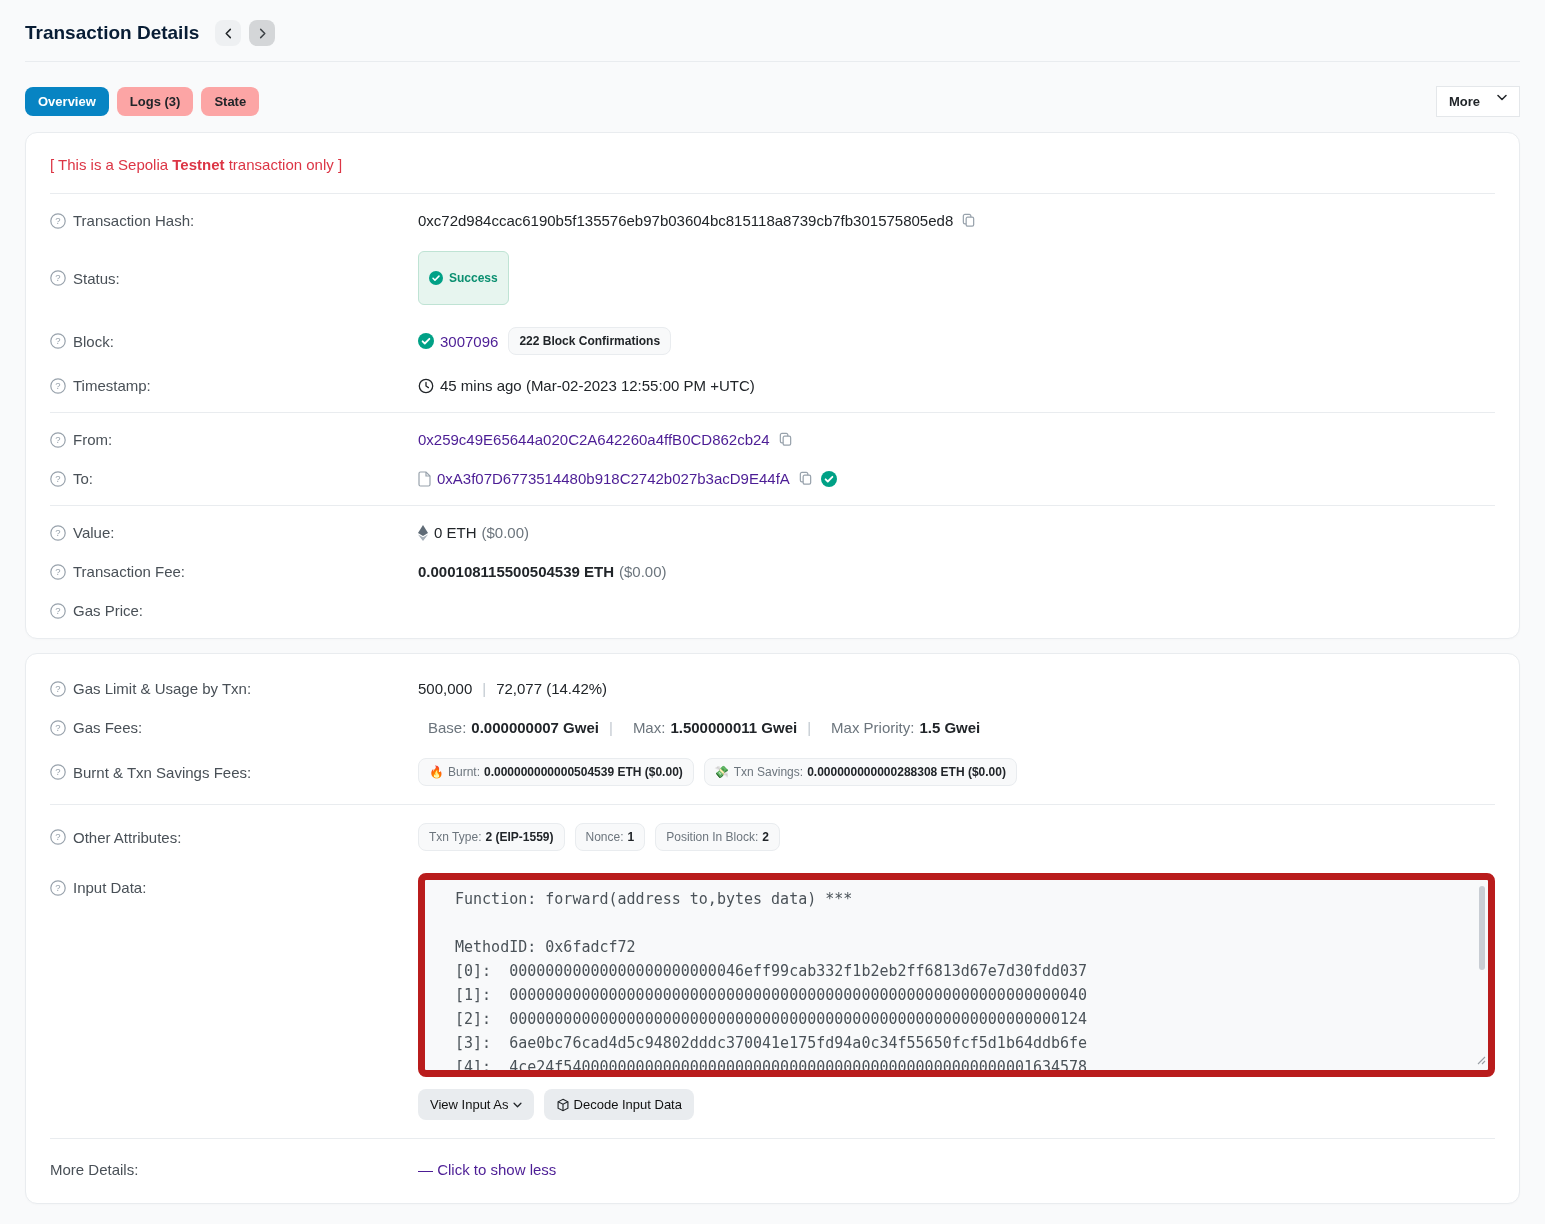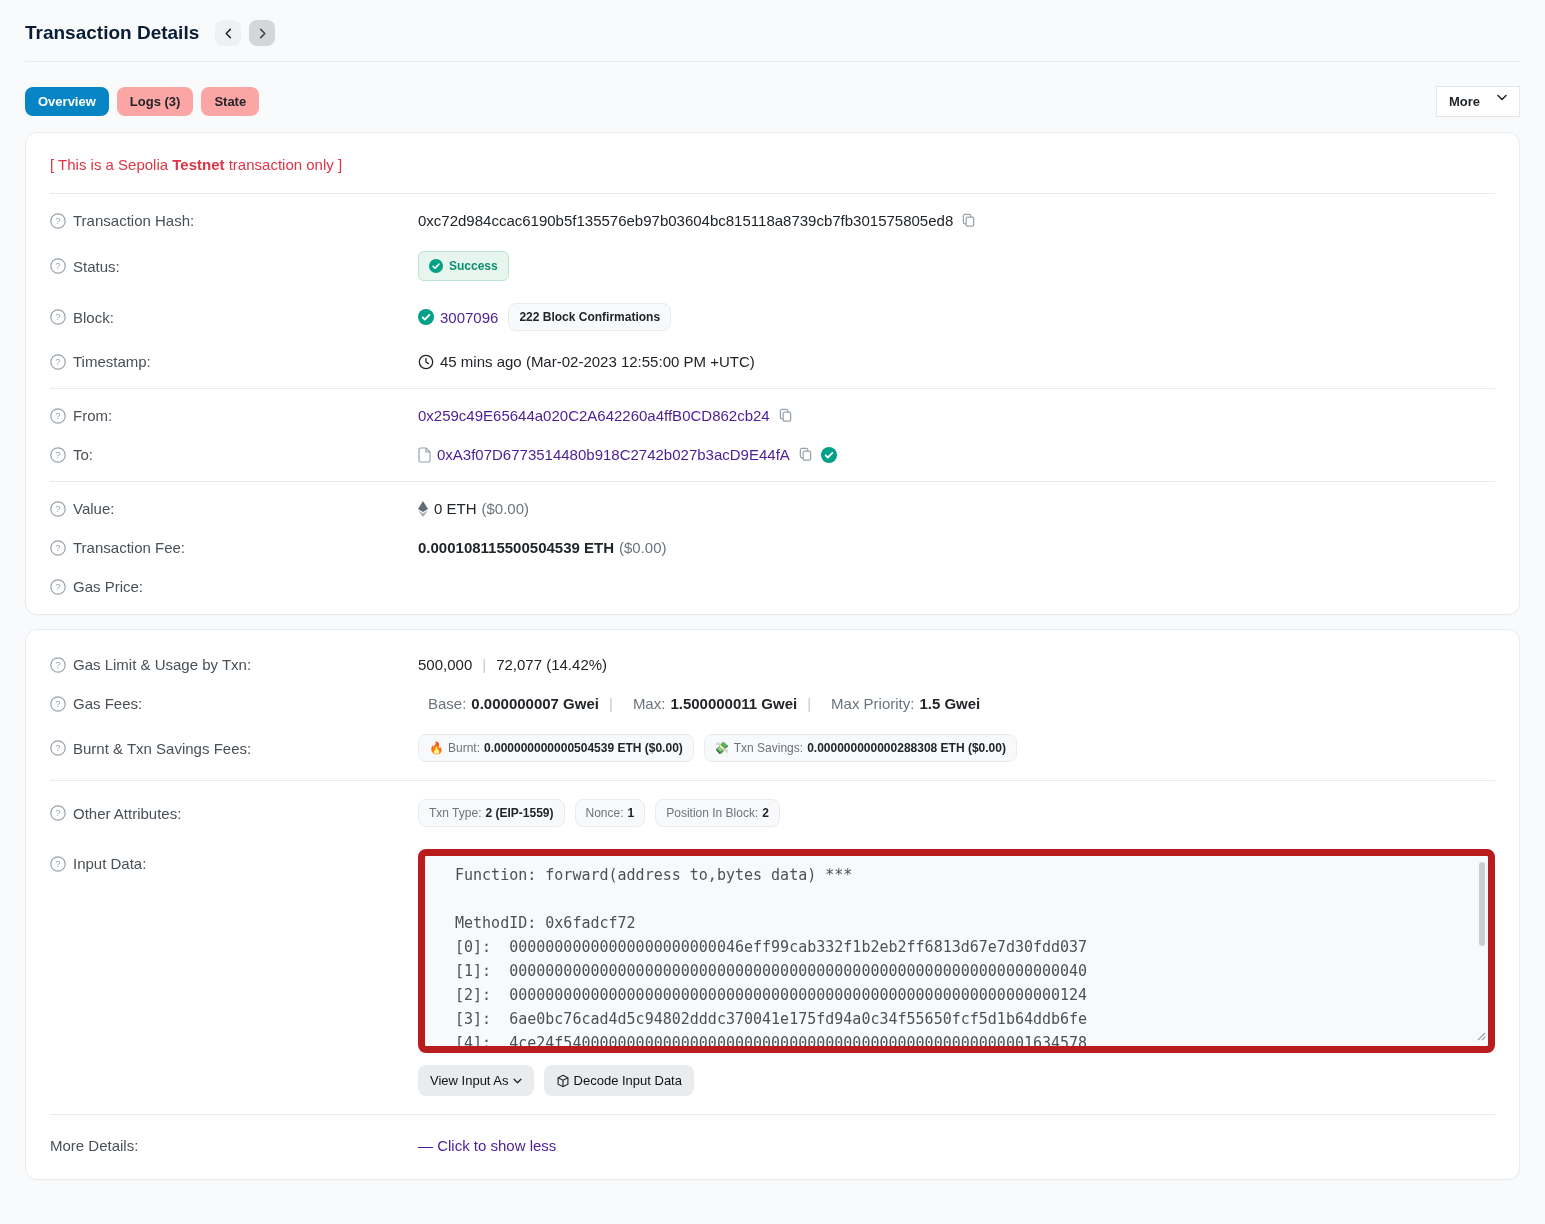--- a/index.html
+++ b/index.html
@@ -61,21 +61,21 @@
   .sep { color: #c2c9d0; margin: 0 10px; }
   .bold { font-weight: 700; }
   a.link { color: #4c1d95; text-decoration: none; cursor: pointer; }
 
   .q-icon { flex: none; display: inline-flex; }
   .icon-btn { background: none; border: none; cursor: pointer; padding: 0; margin-left: 8px; display: inline-flex; }
 
   .badge-success {
     display: inline-flex; align-items: center; gap: 6px;
     background: #e7f5ef; border: 1px solid #bfe3d4; color: #0a8f70;
-    font-size: 12px; font-weight: 700; padding: 7px 10px; border-radius: 6px;
+    font-size: 12px; font-weight: 700; padding: 19px 10px; border-radius: 6px;
   }
   .badge-gray {
     display: inline-flex; align-items: center; gap: 4px;
     background: #f8f9fa; border: 1px solid #e9ecef; color: #212529;
     font-size: 12px; font-weight: 700; padding: 6px 10px; border-radius: 8px;
     white-space: nowrap;
   }
   .badge-gray .blabel { color: #6c757d; font-weight: 400; }
   .badge-gray + .badge-gray { margin-left: 10px; }
 

